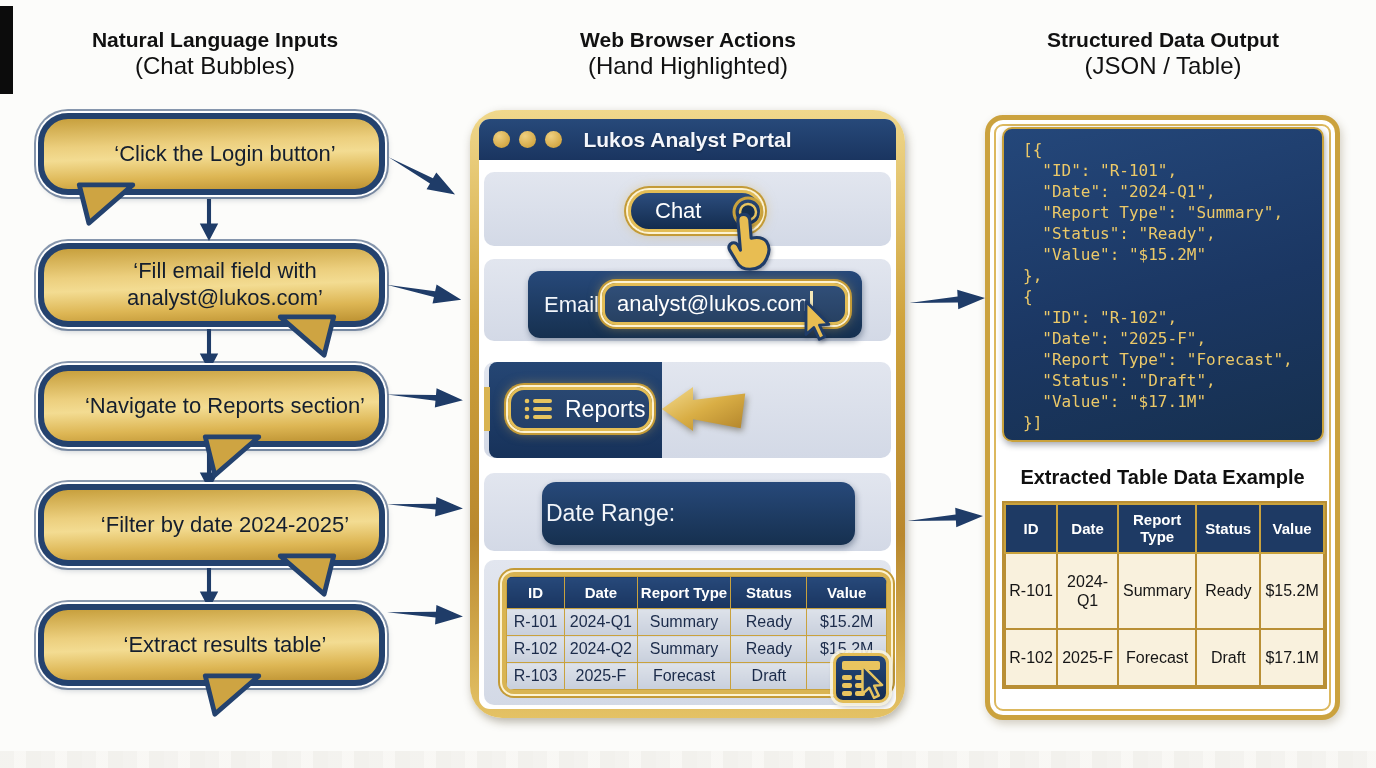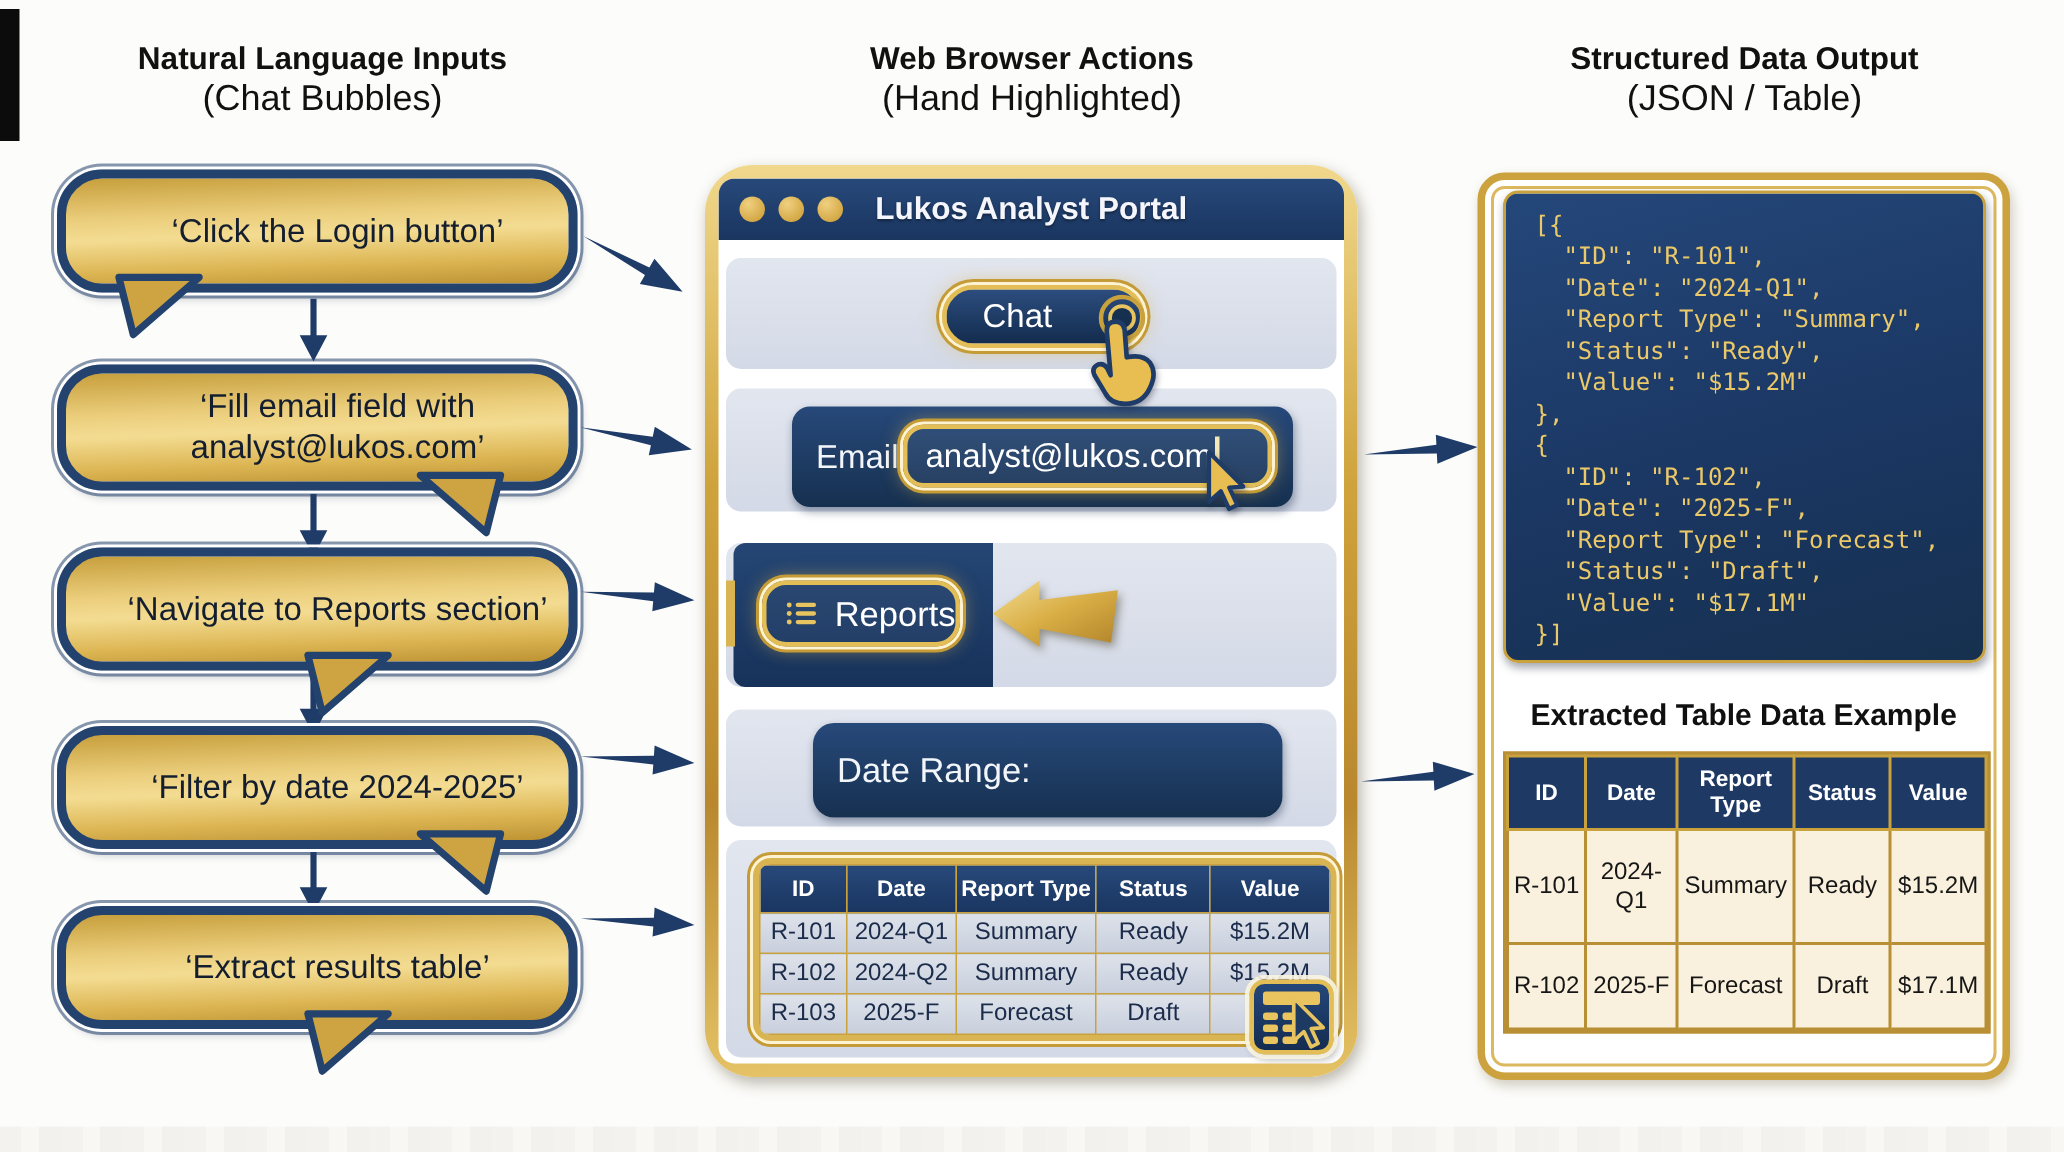--- a/index.html
+++ b/index.html
@@ -65,30 +65,30 @@
   .email-field{position:absolute;left:74px;top:12px;width:246px;height:42px;box-sizing:border-box;
     border-radius:14px;background:rgba(255,255,255,.06);
     display:flex;align-items:center;padding-left:12px;color:#fff;font-size:22px;}
   .caret{display:inline-block;width:2.5px;height:26px;background:#f5e8b8;margin-left:2px;}
   .mouse-cursor{position:absolute;z-index:5;filter:drop-shadow(1px 2px 2px rgba(30,40,60,.45));}
 
   
   .nav-panel{position:absolute;left:5px;top:0;width:173px;height:96px;background:linear-gradient(180deg,#254674,#17325a);
     border-radius:8px 0 0 8px;}
   .nav-notch{position:absolute;left:-5px;top:25px;width:6px;height:44px;background:#d9b452;}
-  .reports-btn{position:absolute;left:19px;top:25px;width:132px;height:44px;box-sizing:border-box;
+  .reports-btn{position:absolute;left:19px;top:25px;width:144px;height:44px;box-sizing:border-box;
     border-radius:16px;display:flex;align-items:center;gap:11px;padding-left:13px;
     color:#fff;font-size:23px;font-weight:500;background:rgba(255,255,255,.04);}
   .gold-arrow{position:absolute;left:176px;top:23px;filter:drop-shadow(2px 3px 3px rgba(60,50,20,.45));}
 
   
   .date-box{position:absolute;left:58px;top:9px;width:313px;height:63px;box-sizing:border-box;
     border-radius:14px;background:linear-gradient(180deg,#27497a,#16304f);
     display:flex;align-items:center;box-shadow:1px 3px 6px rgba(20,40,70,.4);}
-  .date-label{color:#f2f5fa;font-size:23px;margin-left:16px;}
+  .date-label{color:#f2f5fa;font-size:23px;margin-left:4px;}
   .date-dd{position:absolute;left:148px;top:8px;width:152px;height:47px;box-sizing:border-box;
     border-radius:14px;display:flex;align-items:center;justify-content:space-between;
     padding:0 12px 0 14px;color:#fff;font-size:23px;font-weight:500;background:rgba(255,255,255,.05);}
 
   
   .btable-wrap{position:absolute;left:18px;top:12px;width:381px;border-radius:12px;
     border:4px solid #d9b452;box-shadow:0 0 0 2px #fdf3d2,0 0 0 4px #c49b37;overflow:hidden;
     background:#cdd4e0;}
   table{border-collapse:collapse;table-layout:fixed;width:100%;}
   .btable th{background:linear-gradient(180deg,#27497a,#1a3560);color:#fff;font-size:15px;font-weight:700;

